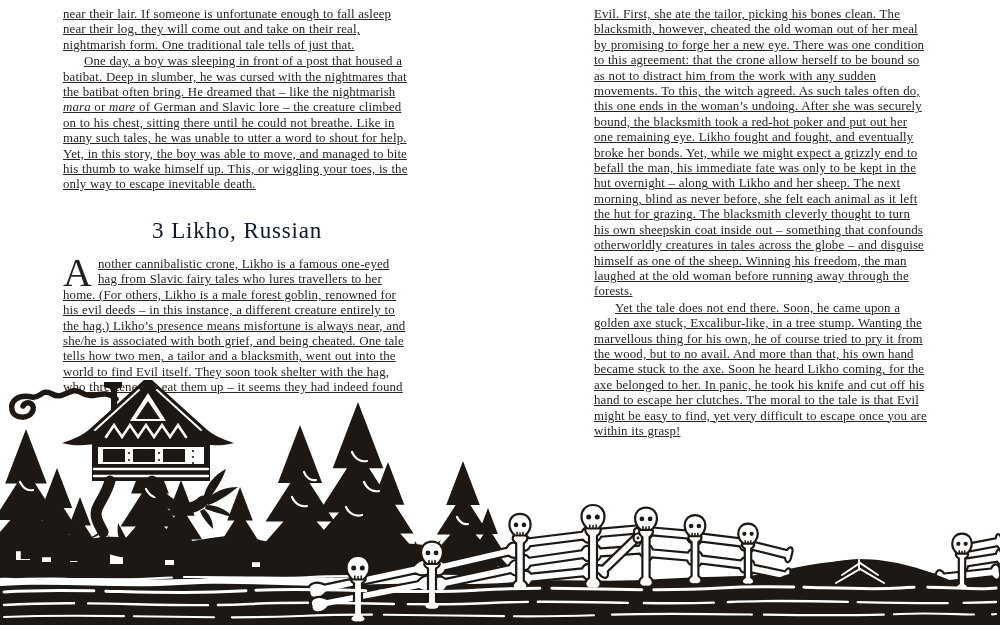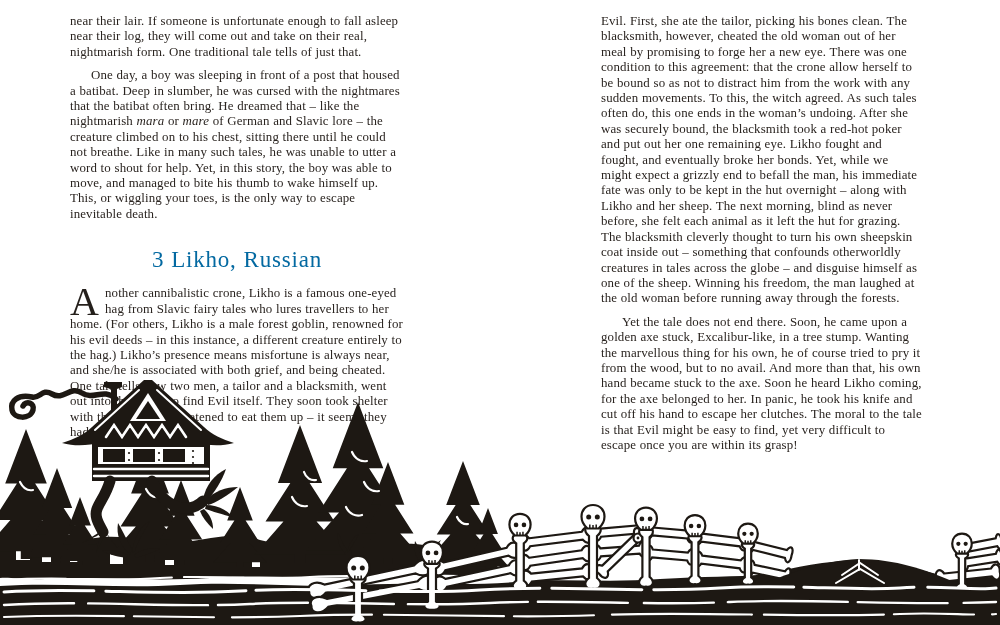--- a/index.html
+++ b/index.html
@@ -3,24 +3,24 @@
 <meta charset="utf-8">
 <style>
   html,body{margin:0;padding:0;}
   body{width:1000px;height:625px;overflow:hidden;background:#ffffff;}
   .spread{position:relative;width:1000px;height:625px;background:#ffffff;
           font-family:"Liberation Serif", serif;color:#2a2420;}
   .col{position:absolute;top:6px;font-size:12.9px;line-height:15.4px;
        letter-spacing:0.12px;word-spacing:0.3px;text-align:left;}
   .col-left{left:62px;width:350px;}
   .col-right{left:593px;width:337px;}
-  .body-para{margin:8px;}
+  .body-para{margin:1px;text-decoration:underline;}
   .indented{text-indent:21px;}
   .chapter-heading{font-weight:normal;font-size:23px;line-height:26px;
-       letter-spacing:0.8px;text-align:center;margin:25px 0 13px 0;color:#0369a1;}
+       letter-spacing:0.8px;text-align:center;margin:25px 0 13px 0;color:#0f172a;}
   .dropcap{float:left;font-size:40px;line-height:29px;padding:1px 6px 0 0;color:#241f1b;}
   em{font-style:italic;}
   .illustration{position:absolute;left:0;bottom:0;width:1000px;height:248px;display:block;}
   .ink{fill:#1d1813;}
   .wave{stroke:#ffffff;fill:none;stroke-linecap:round;}
   .tree{fill:#1d1813;}
   .treemark{fill:none;stroke:#ffffff;stroke-width:2.2;stroke-linecap:round;}
   .bone{fill:#ffffff;stroke:#1d1813;stroke-width:2.2;}
   #rail path,#post path,#skull path,#skull circle{vector-effect:non-scaling-stroke;}
   .leg{stroke:#1d1813;stroke-width:11;fill:none;stroke-linecap:round;}

